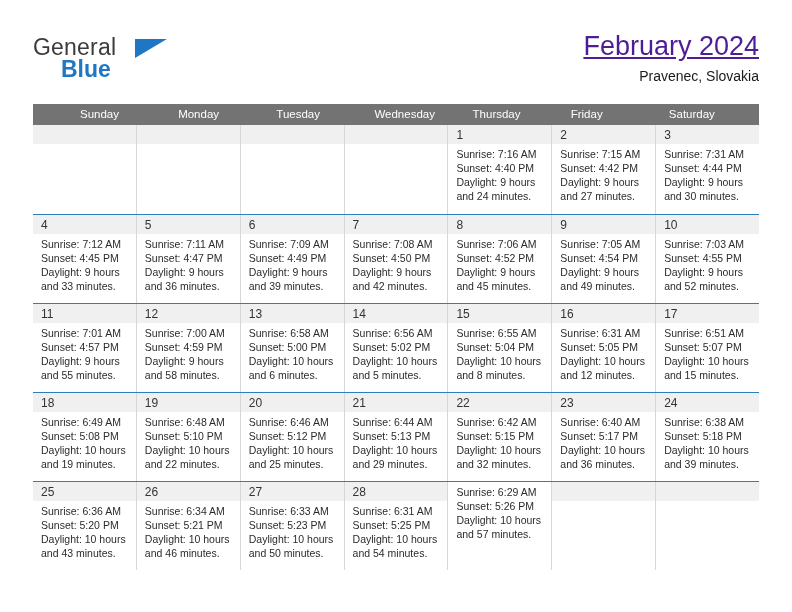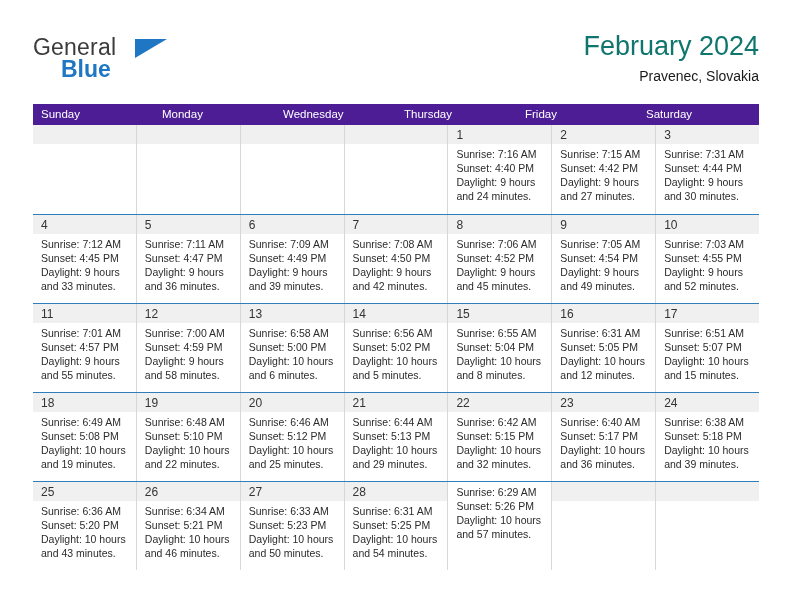--- a/index.html
+++ b/index.html
@@ -63,45 +63,47 @@
     border-bottom: 19px solid transparent;
   }
   .title-block {
     position: absolute;
     right: 0;
     top: 0;
     text-align: right;
   }
   .month-title {
     font-size: 27px;
-    color: #0f766e;
+    color: #4c1d95;
     font-weight: 400;
     line-height: 32px;
     white-space: nowrap;
+    text-decoration: underline;
   }
   .location {
     font-size: 14px;
     color: #1a1a1a;
     font-weight: 400;
     line-height: 20px;
     margin-top: 4px;
     white-space: nowrap;
   }
 
   
   .calendar {
     position: absolute;
     left: 33px;
     top: 104px;
     width: 726px;
   }
   .weekday-row {
     display: flex;
-    background: #4c1d95;
+    background: #737373;
     height: 21px;
+    padding-left: 39px;
   }
   .weekday-cell {
     flex: 1 1 0;
     color: #ffffff;
     font-size: 11.5px;
     line-height: 21px;
     padding-left: 8px;
     box-sizing: border-box;
     white-space: nowrap;
   }
@@ -168,20 +170,21 @@
       <div class="month-title">February 2024</div>
       <div class="location">Pravenec, Slovakia</div>
     </div>
 
   </div>
 
   <div class="calendar">
     <div class="weekday-row">
         <div class="weekday-cell">Sunday</div>
         <div class="weekday-cell">Monday</div>
+        <div class="weekday-cell">Tuesday</div>
         <div class="weekday-cell">Wednesday</div>
         <div class="weekday-cell">Thursday</div>
         <div class="weekday-cell">Friday</div>
         <div class="weekday-cell">Saturday</div>
       </div>
     <div class="weeks">
         <div class="week-row">
           <div class="day-cell empty">
             <div class="daynum-band"><span class="daynum"></span></div>
           </div>

